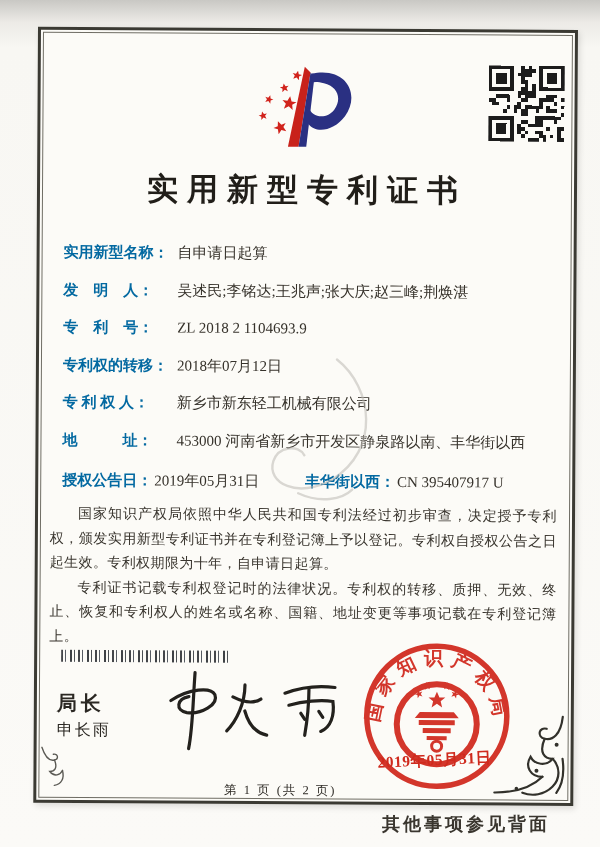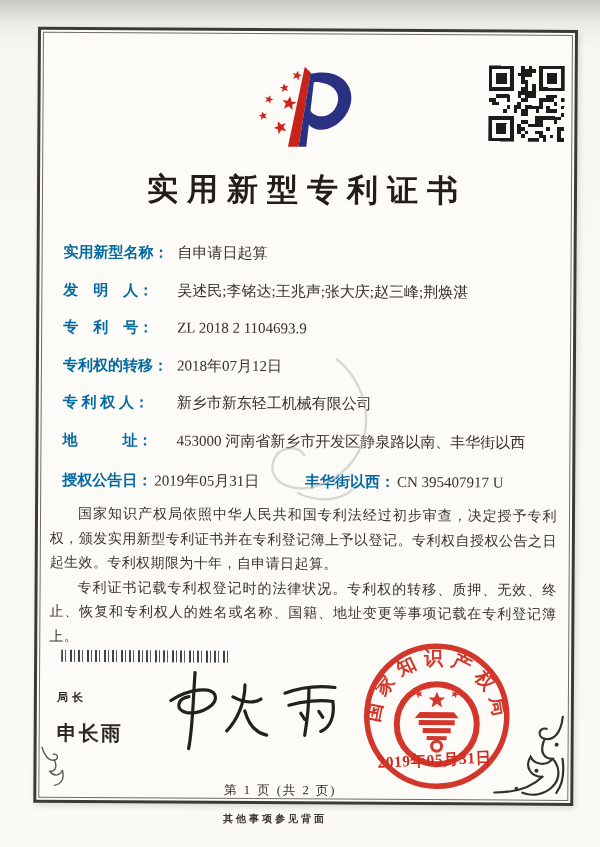--- a/index.html
+++ b/index.html
@@ -25,33 +25,33 @@
   .flabel{display:inline-block;min-width:114px;font-weight:600;color:#0369a1;}
   .fvalue{color:#36322b;}
   .grant-row{position:absolute;left:24px;top:438px;font-size:15px;line-height:24px;white-space:nowrap;}
   .grant-row .flabel{min-width:0;margin-right:2px;font-family:Liberation Mono, monospace;}
   .grant-no-group{margin-left:42px;}
   .paras{position:absolute;left:12px;top:472px;width:507px;font-size:14px;line-height:24.5px;
     text-align:justify;color:#39352e;letter-spacing:.4px;}
   .paras p{margin:0;text-indent:2em;}
   .barcode{position:absolute;left:24px;top:620px;width:168px;height:12px;opacity:.85;
     background:repeating-linear-gradient(90deg,#23262b 0 2px,transparent 2px 4px,#3a4049 4px 5px,transparent 5px 9px,#1d2126 9px 11px,transparent 11px 13px,#2e3338 13px 14px,transparent 14px 17px);}
-  .signer-title{position:absolute;left:20px;top:660px;font-size:11px;font-weight:700;letter-spacing:4px;color:#2b2823;}
-  .signer-name{position:absolute;left:20px;top:690px;font-size:20px;font-weight:700;letter-spacing:2px;color:#2b2823;}
+  .signer-title{position:absolute;left:20px;top:660px;font-size:20px;font-weight:700;letter-spacing:4px;color:#2b2823;}
+  .signer-name{position:absolute;left:20px;top:690px;font-size:16px;font-weight:400;letter-spacing:2px;color:#2b2823;}
   .signature{position:absolute;left:112px;top:632px;width:212px;height:96px;}
   .seal{position:absolute;left:318px;top:604px;width:164px;height:164px;opacity:.93;}
   .seal-date{position:absolute;left:312px;top:718px;width:172px;text-align:center;
     font-size:15.5px;font-weight:700;color:#cf2a1d;letter-spacing:.5px;transform:rotate(-3deg);}
   .flourish-r{position:absolute;right:4px;bottom:4px;width:80px;height:84px;}
   .flourish-l{position:absolute;left:3px;bottom:3px;width:46px;height:62px;transform:scaleX(-1);opacity:.8;}
   .watermark{position:absolute;left:202px;top:320px;width:172px;height:164px;opacity:.55;}
   .footer-page{position:absolute;left:0;top:751px;width:100%;box-sizing:border-box;padding-right:46px;
     text-align:center;font-size:12.5px;letter-spacing:2px;color:#2f2c27;}
   .back-note{position:absolute;left:0;top:812px;width:100%;box-sizing:border-box;padding-right:50px;
-    text-align:center;font-size:10px;font-weight:600;letter-spacing:3px;color:#3a362f;}
+    text-align:right;font-size:18px;font-weight:600;letter-spacing:3px;color:#3a362f;}
 </style>
 </head>
 <body>
 
 <div class="page">
   <div class="sheet">
 
 
     <div class="logo">
       <svg viewBox="0 0 110 88" width="106" height="86">

